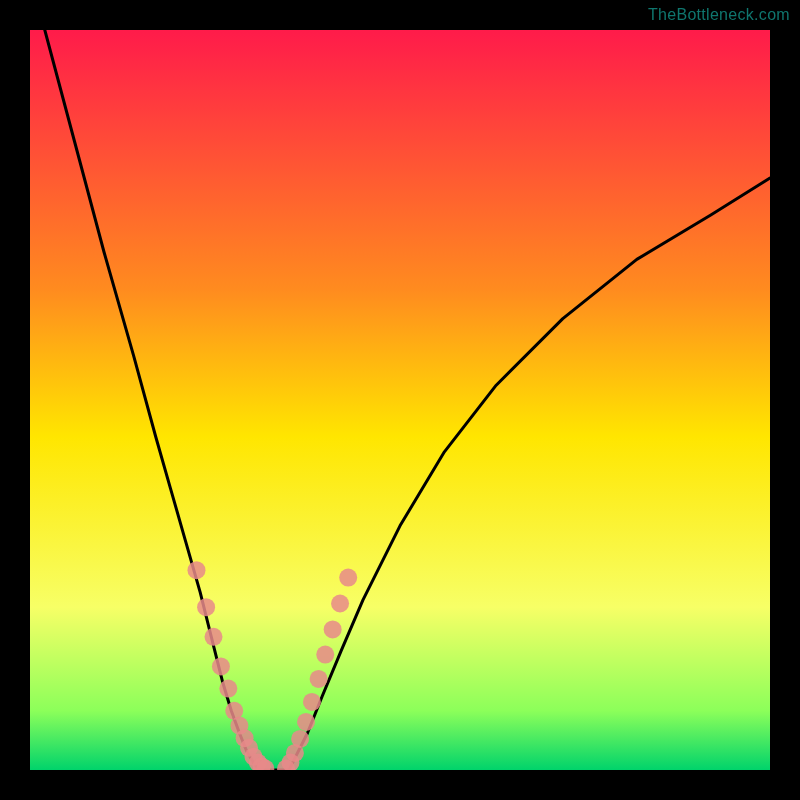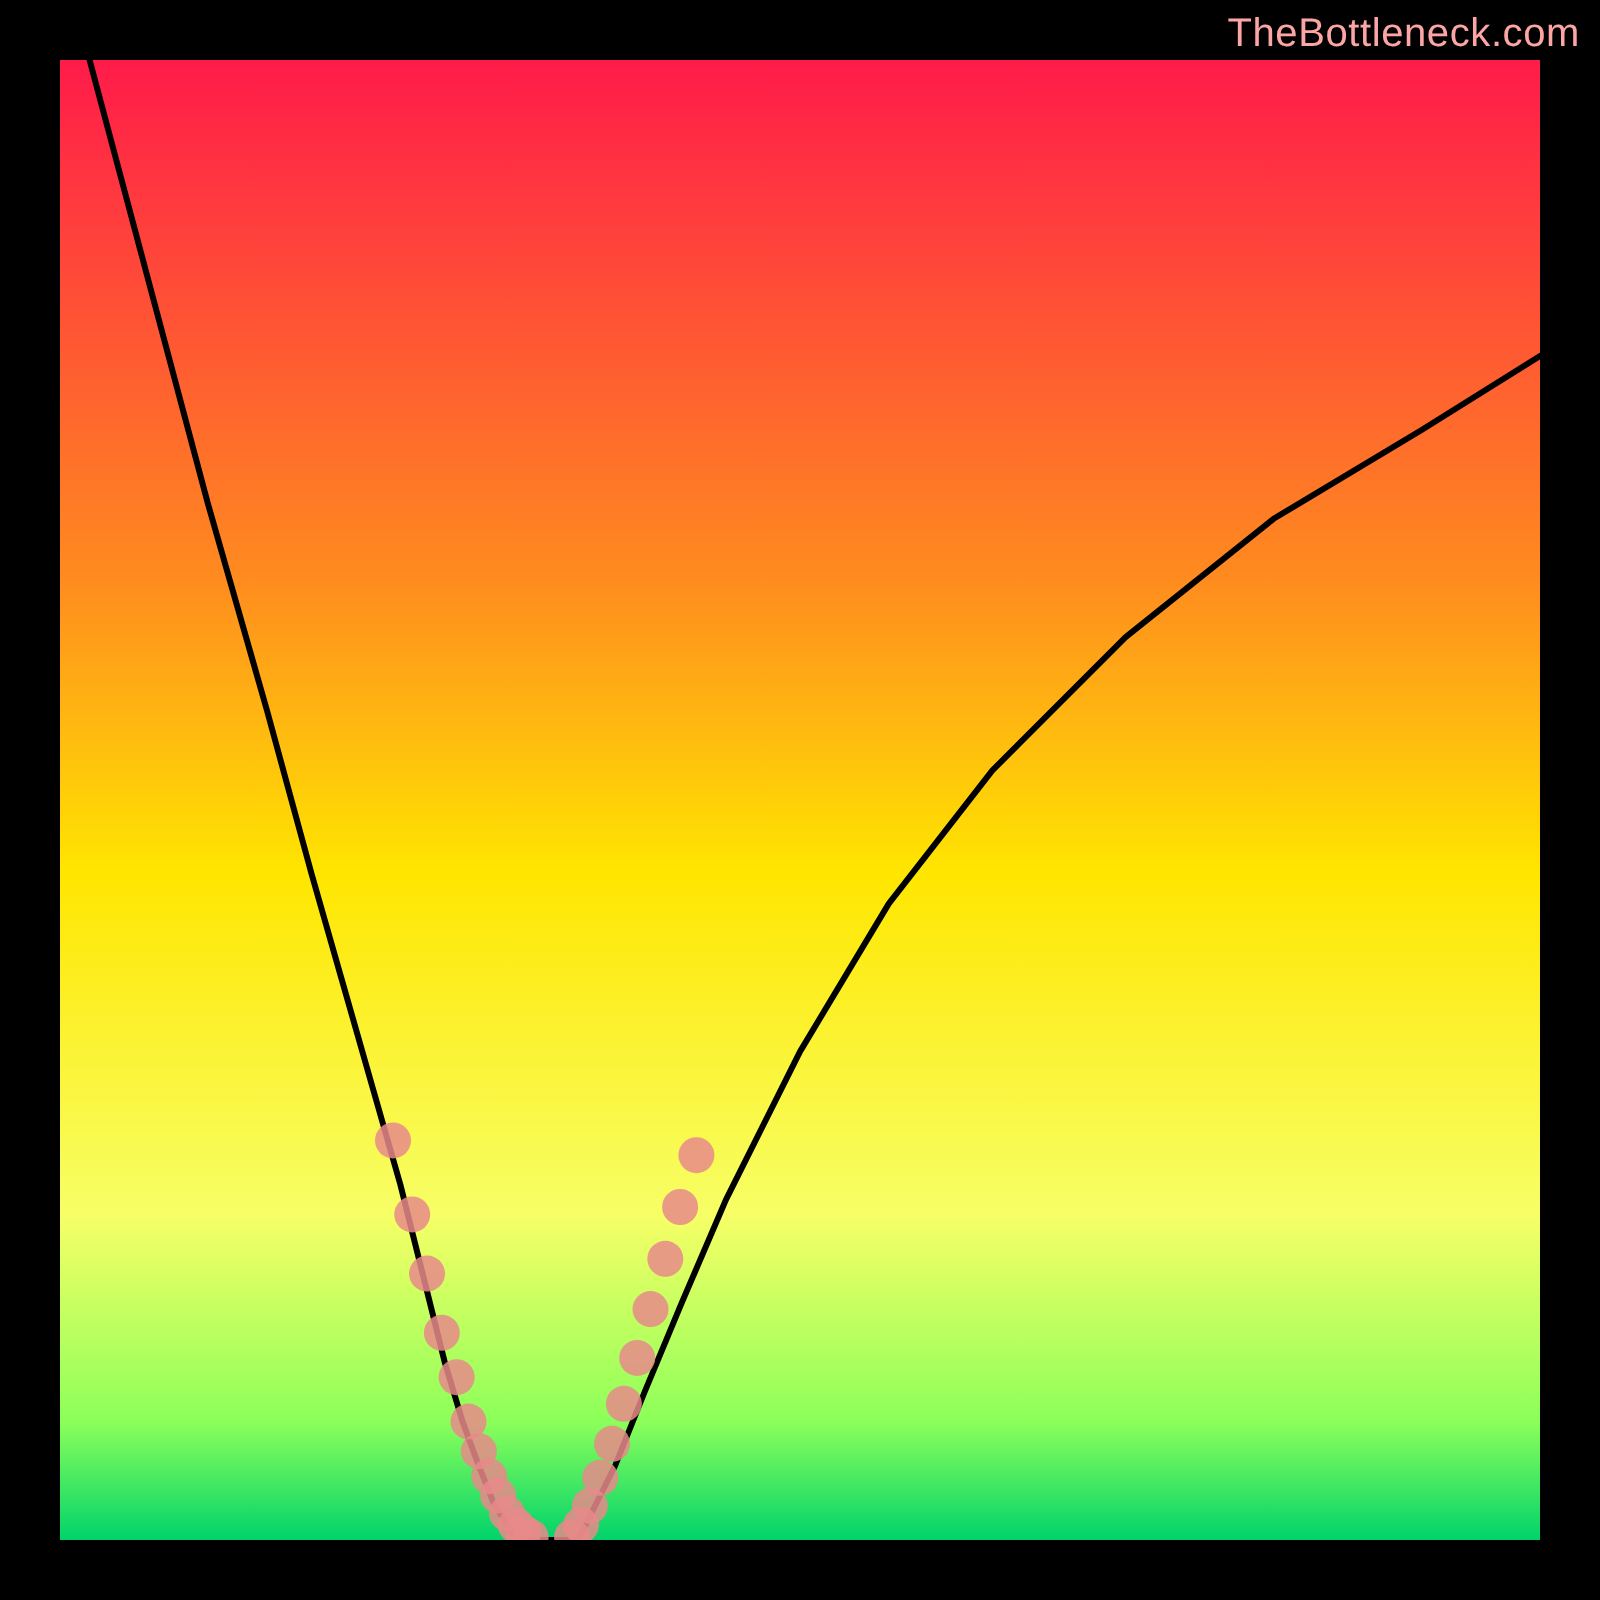--- a/index.html
+++ b/index.html
@@ -23,22 +23,22 @@
     position: absolute;
     left: 0;
     top: 0;
     width: 740px;
     height: 740px;
   }
   .watermark {
     position: absolute;
     top: 6px;
     right: 10px;
-    color: #fca5a5;
-    font-size: 20px;
+    color: #0f766e;
+    font-size: 16px;
     font-weight: 500;
     letter-spacing: 0.3px;
     z-index: 10;
   }
   svg { display: block; }
 </style>
 </head>
 <body>
 
 <div class="watermark">TheBottleneck.com</div>

